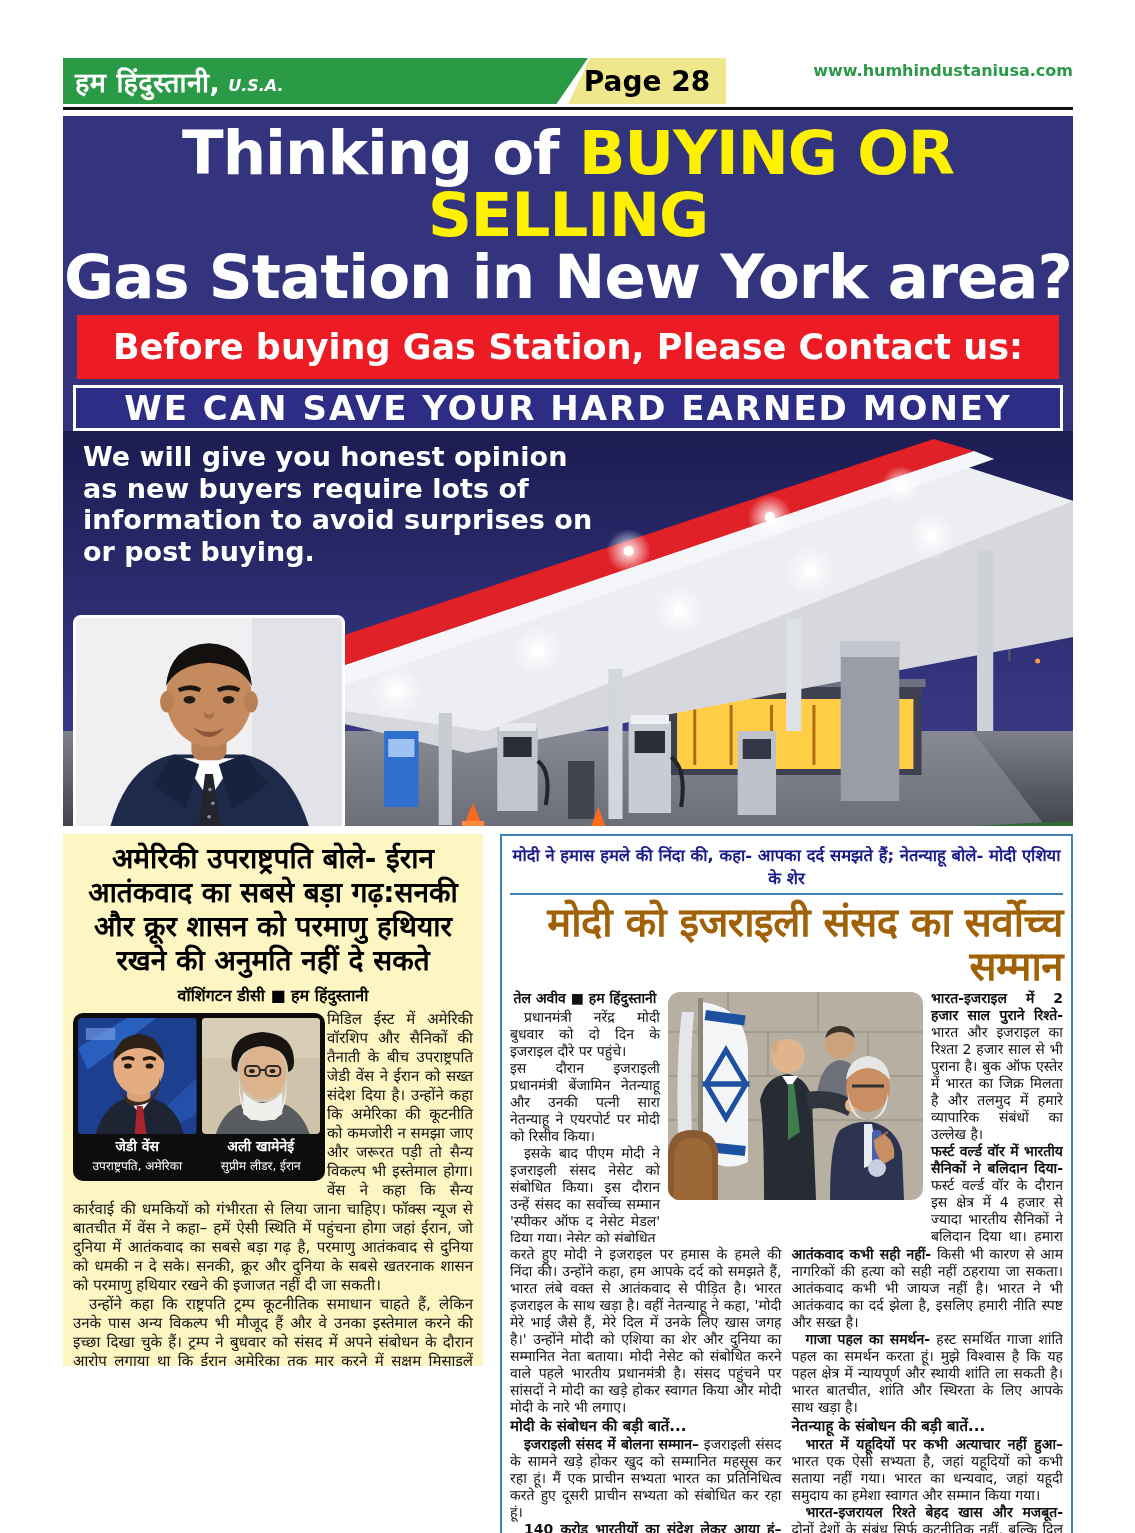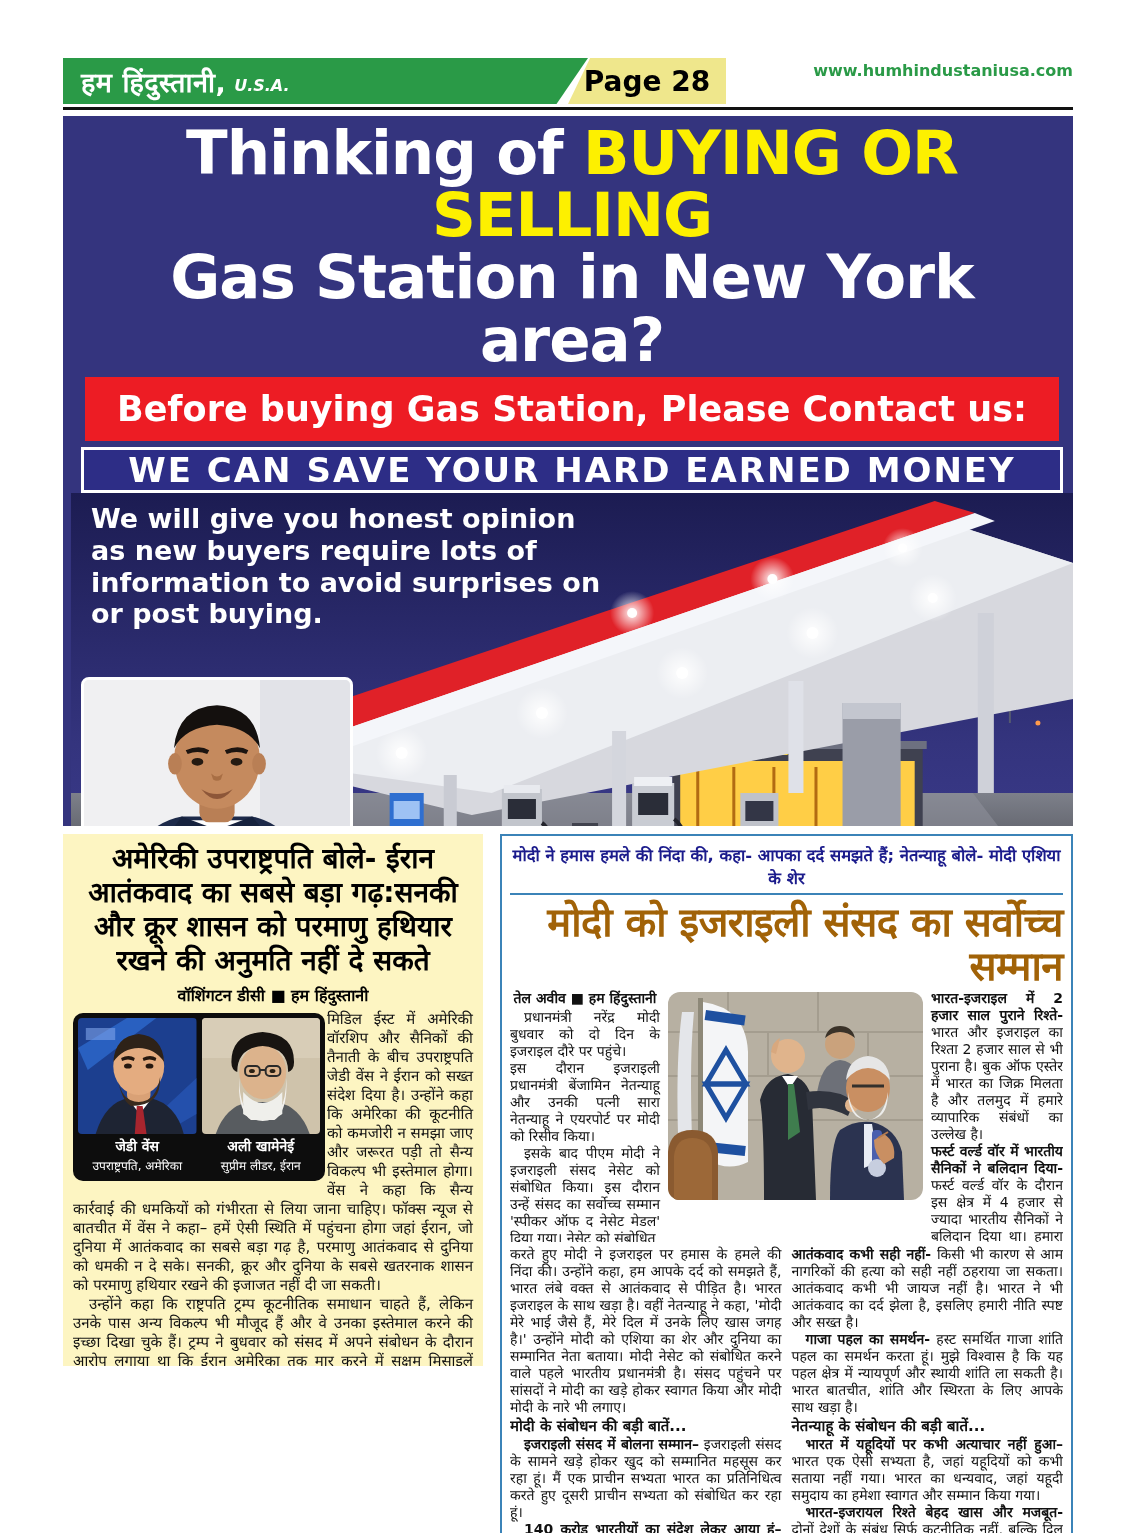--- a/index.html
+++ b/index.html
@@ -8,39 +8,39 @@
     width:1135px; height:1533px;
     font-family:"DejaVu Sans","Liberation Sans",sans-serif;
     position:relative; overflow:hidden;
   }
   .page { width:1010px; margin-left:63px; padding-top:58px; }
 
   
   .hdr { display:flex; align-items:stretch; height:46px; }
   .hdr-green {
     background:#2a9a47; color:#fff; width:525px;
-    display:flex; align-items:center; padding-left:18px;
+    display:flex; align-items:center; padding-left:12px;
     clip-path:polygon(0 0, 100% 0, 94% 100%, 0 100%);
     font-weight:bold;
   }
   .hdr-green .mast { font-size:27px; letter-spacing:.5px; }
   .hdr-green .usa { font-size:16px; font-style:italic; margin-left:8px; margin-top:8px; }
   .hdr-page {
     background:#efe78c; color:#000; font-weight:bold; font-size:28px;
     width:158px; margin-left:-20px;
     display:flex; align-items:center; justify-content:center;
     clip-path:polygon(14% 0, 100% 0, 100% 100%, 0 100%);
   }
   .hdr-right { flex:1; text-align:right; padding-top:3px; line-height:1.25; }
   .hdr-date { color:#e8262c; font-weight:bold; font-size:17px; }
   .hdr-site { color:#2a9a47; font-weight:bold; font-size:16px; }
   .hdr-rule { height:3px; background:#111; margin-top:3px; }
 
   
-  .ad { background:#34347e; margin-top:6px; height:710px; position:relative; overflow:hidden;padding-left:8px; }
+  .ad { background:#34347e; margin-top:6px; height:710px; position:relative; overflow:hidden; }
   .ad-headline { text-align:center; padding-top:6px; line-height:1.02;
     font-weight:bold; font-size:61px; color:#fff; letter-spacing:-1px; }
   .ad-headline .yel { color:#fdf000; }
   .ad-redbar { background:#ed1c24; margin:6px 14px 0 14px; height:64px;
     display:flex; align-items:center; justify-content:center;
     color:#fff; font-weight:bold; font-size:35px; }
   .ad-savebar { background:#2d2d86; border:3px solid #fff; margin:6px 10px 0 10px; height:46px;
     display:flex; align-items:center; justify-content:center;
     color:#fff; font-weight:bold; font-size:34px; letter-spacing:2px; }
   .ad-photo { position:relative; height:418px; margin-top:0; }

